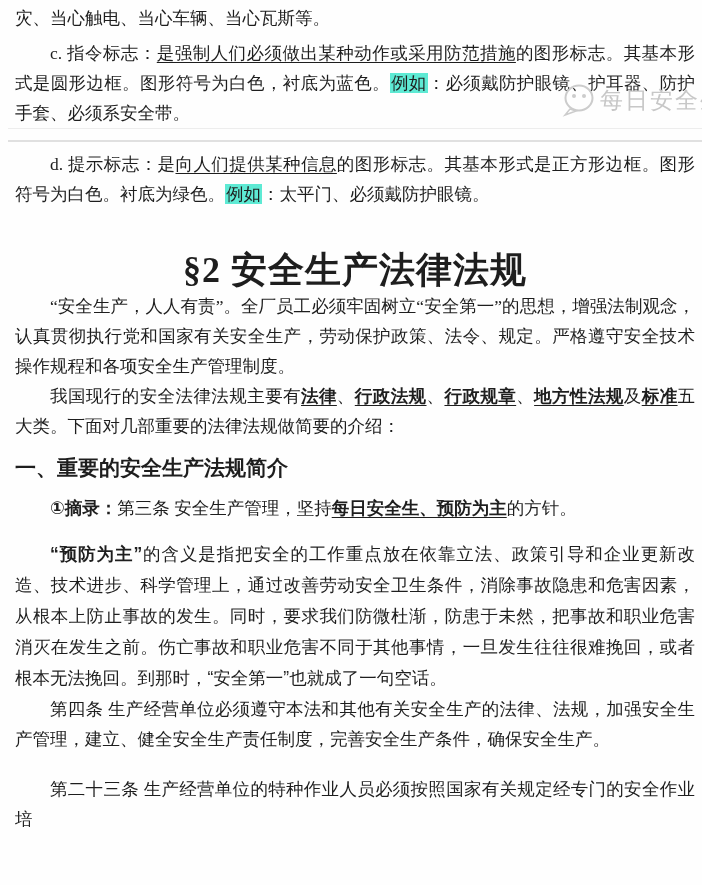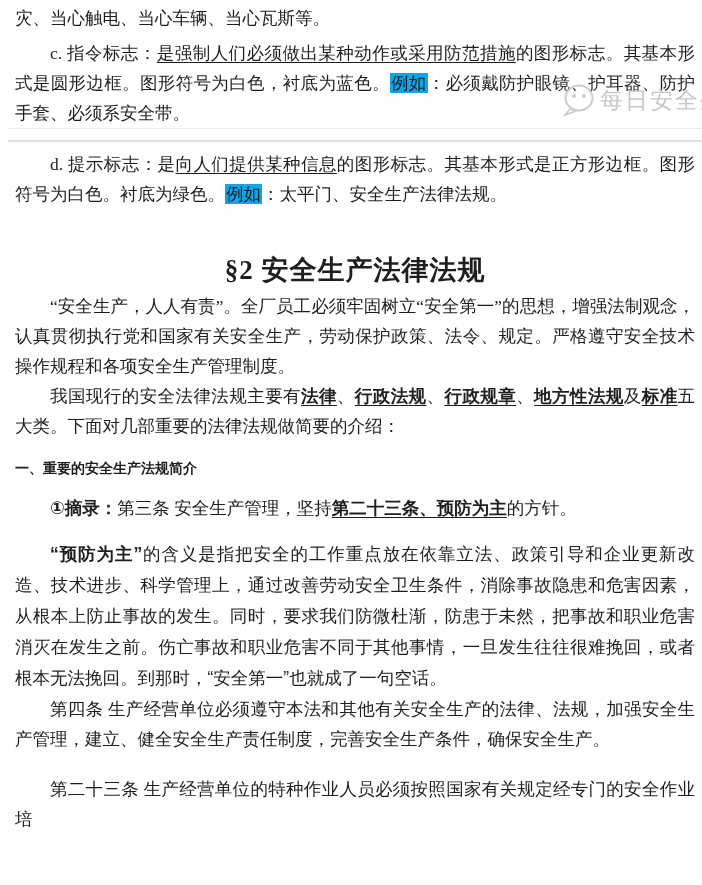--- a/index.html
+++ b/index.html
@@ -9,36 +9,36 @@
     color:#1e1e1e;
     font-family:"Liberation Serif","DejaVu Serif",serif;
   }
   .content { padding:3px 7px 0 15px; font-size:17.5px; }
   p { margin:0; line-height:30px; text-align:justify; }
   .indent { text-indent:35px; }
   .hei { font-family:"Liberation Sans","DejaVu Sans",sans-serif; line-height:31px; }
   .b  { font-weight:bold; }
   .u  { text-decoration:underline; text-underline-offset:3px; }
   .bu { font-weight:bold; text-decoration:underline; text-underline-offset:3px; }
-  .hl { background:#0ea5e9; padding:0 1px; }
+  .hl { background:#5eead4; padding:0 1px; }
 
   .p2  { margin-top:5px; }
   .divider {
     height:11px; margin:0 -7px;
     border-top:1px solid #ededed;
     border-bottom:2px solid #e0e0e0;
   }
   .p3  { margin-top:7px; }
   .h1 {
-    margin:40px 0 0 0; font-size:27px; line-height:42px;
+    margin:40px 0 0 0; font-size:36px; line-height:42px;
     text-align:center; font-weight:bold; letter-spacing:1px;
   }
   .p4  { }
   .h2 {
-    margin:10px 0 8px 0; font-size:14px; line-height:34px;
+    margin:10px 0 8px 0; font-size:21px; line-height:34px;
     font-weight:bold; text-align:left;
     font-family:"Liberation Sans","DejaVu Sans",sans-serif;
   }
   .p6  { margin-top:8px; font-weight:bold; font-size:18px; }
   .p7  { margin-top:4px; }
   .p9  { margin-top:15px; }
   .p11 { margin-top:20px; }
 
   .watermark {
     position:absolute; top:82px; left:560px; z-index:3;
@@ -67,32 +67,32 @@
   </div>
 
   <div class="content">
 
     <p class="p1"><span>灾、当心触电、当心车辆、当心瓦斯等。</span></p>
 
     <p class="p2 indent"><span>c. 指令标志：</span><span class="u">是强制人们必须做出某种动作或采用防范措施</span><span>的图形标志。其基本形式是圆形边框。图形符号为白色，衬底为蓝色。</span><span class="hl">例如</span><span>：必须戴防护眼镜、护耳器、防护手套、必须系安全带。</span></p>
 
     <div class="divider"></div>
 
-    <p class="p3 indent"><span>d. 提示标志：是</span><span class="u">向人们提供某种信息</span><span>的图形标志。其基本形式是正方形边框。图形符号为白色。衬底为绿色。</span><span class="hl">例如</span><span>：太平门、安全生产法律法规。</span></p>
+    <p class="p3 indent"><span>d. 提示标志：是</span><span class="u">向人们提供某种信息</span><span>的图形标志。其基本形式是正方形边框。图形符号为白色。衬底为绿色。</span><span class="hl">例如</span><span>：太平门、必须戴防护眼镜。</span></p>
 
     <h1 class="h1">§2 安全生产法律法规</h1>
 
     <p class="p4 indent"><span>“安全生产，人人有责”。全厂员工必须牢固树立“安全第一”的思想，增强法制观念，认真贯彻执行党和国家有关安全生产，劳动保护政策、法令、规定。严格遵守安全技术操作规程和各项安全生产管理制度。</span></p>
 
     <p class="p5 indent"><span>我国现行的安全法律法规主要有</span><span class="bu">法律</span><span>、</span><span class="bu">行政法规</span><span>、</span><span class="bu">行政规章</span><span>、</span><span class="bu">地方性法规</span><span>及</span><span class="bu">标准</span><span>五大类。下面对几部重要的法律法规做简要的介绍：</span></p>
 
     <h2 class="h2">一、重要的安全生产法规简介</h2>
 
 
-    <p class="p7 indent"><span class="b hei">①摘录：</span><span>第三条 安全生产管理，坚持</span><span class="bu">第二十三条、预防为主</span><span>的方针。</span></p>
+    <p class="p7 indent"><span class="b hei">①摘录：</span><span>第三条 安全生产管理，坚持</span><span class="bu">每日安全生、预防为主</span><span>的方针。</span></p>
 
 
     <p class="p9 indent hei"><span class="b">“预防为主”</span><span>的含义是指把安全的工作重点放在依靠立法、政策引导和企业更新改造、技术进步、科学管理上，通过改善劳动安全卫生条件，消除事故隐患和危害因素，从根本上防止事故的发生。同时，要求我们防微杜渐，防患于未然，把事故和职业危害消灭在发生之前。伤亡事故和职业危害不同于其他事情，一旦发生往往很难挽回，或者根本无法挽回。到那时，“安全第一”也就成了一句空话。</span></p>
 
     <p class="p10 indent"><span>第四条 生产经营单位必须遵守本法和其他有关安全生产的法律、法规，加强安全生产管理，建立、健全安全生产责任制度，完善安全生产条件，确保安全生产。</span></p>
 
     <p class="p11 indent"><span>第二十三条 生产经营单位的特种作业人员必须按照国家有关规定经专门的安全作业培</span></p>
 
   </div>
 </div>

